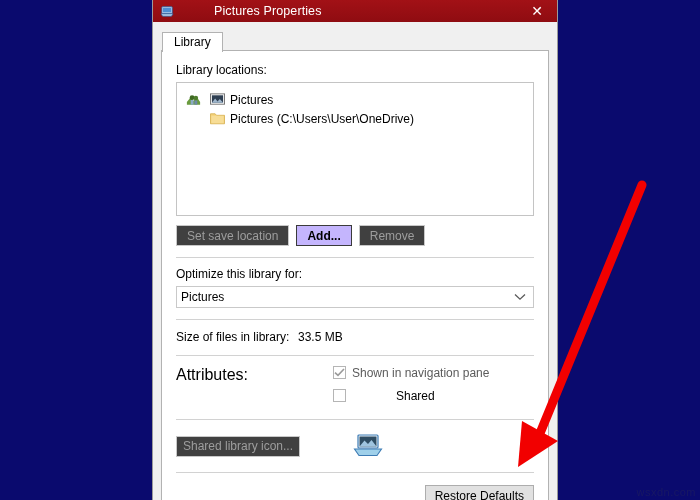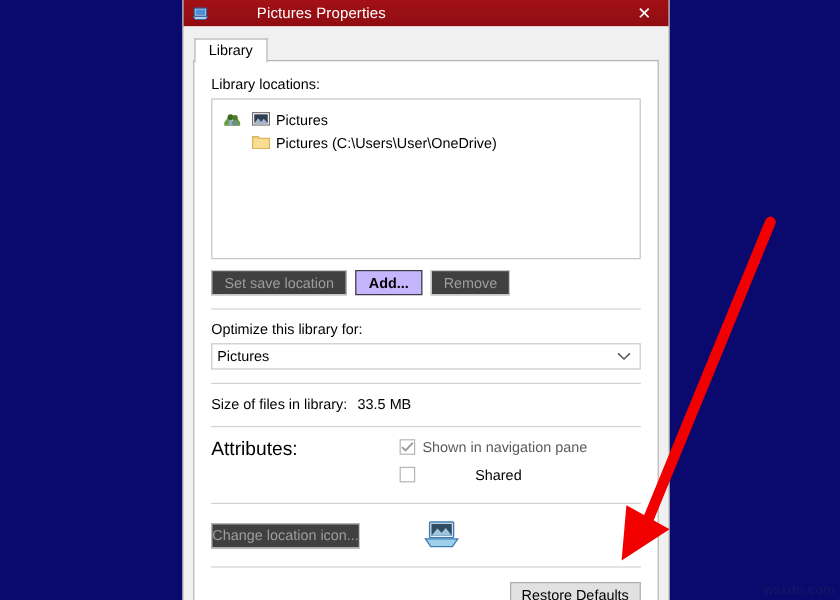--- a/index.html
+++ b/index.html
@@ -424,21 +424,21 @@
           <div class="chk-row">
             <span class="chkbox"></span>
             <span class="chk-label">Shared</span>
           </div>
         </div>
       </div>
 
       <hr class="hr">
 
       <div class="icon-row" style="margin-top:11px;">
-        <div class="btn disabled" style="width:124px;">Change location icon...</div>
+        <div class="btn disabled" style="width:124px;">Shared library icon...</div>
         <span class="lib-big-icon">
           <svg width="30" height="26" viewBox="0 0 30 26">
             <rect x="5" y="2" width="20" height="13" rx="1" fill="#e8f3fb" stroke="#3e7cb4" stroke-width="1.2"></rect>
             <rect x="6.5" y="3.5" width="17" height="10" fill="#2f4d63"></rect>
             <path d="M6.5 13.5 L11.5 7.5 L15 11 L18.5 7 L23.5 13.5 Z" fill="#9fc4df"></path>
             <path d="M1.5 16 L28.5 16 L24 22.5 L6 22.5 Z" fill="#9fd0ea" stroke="#3e7cb4" stroke-width="1.1"></path>
           </svg>
         </span>
       </div>
 

